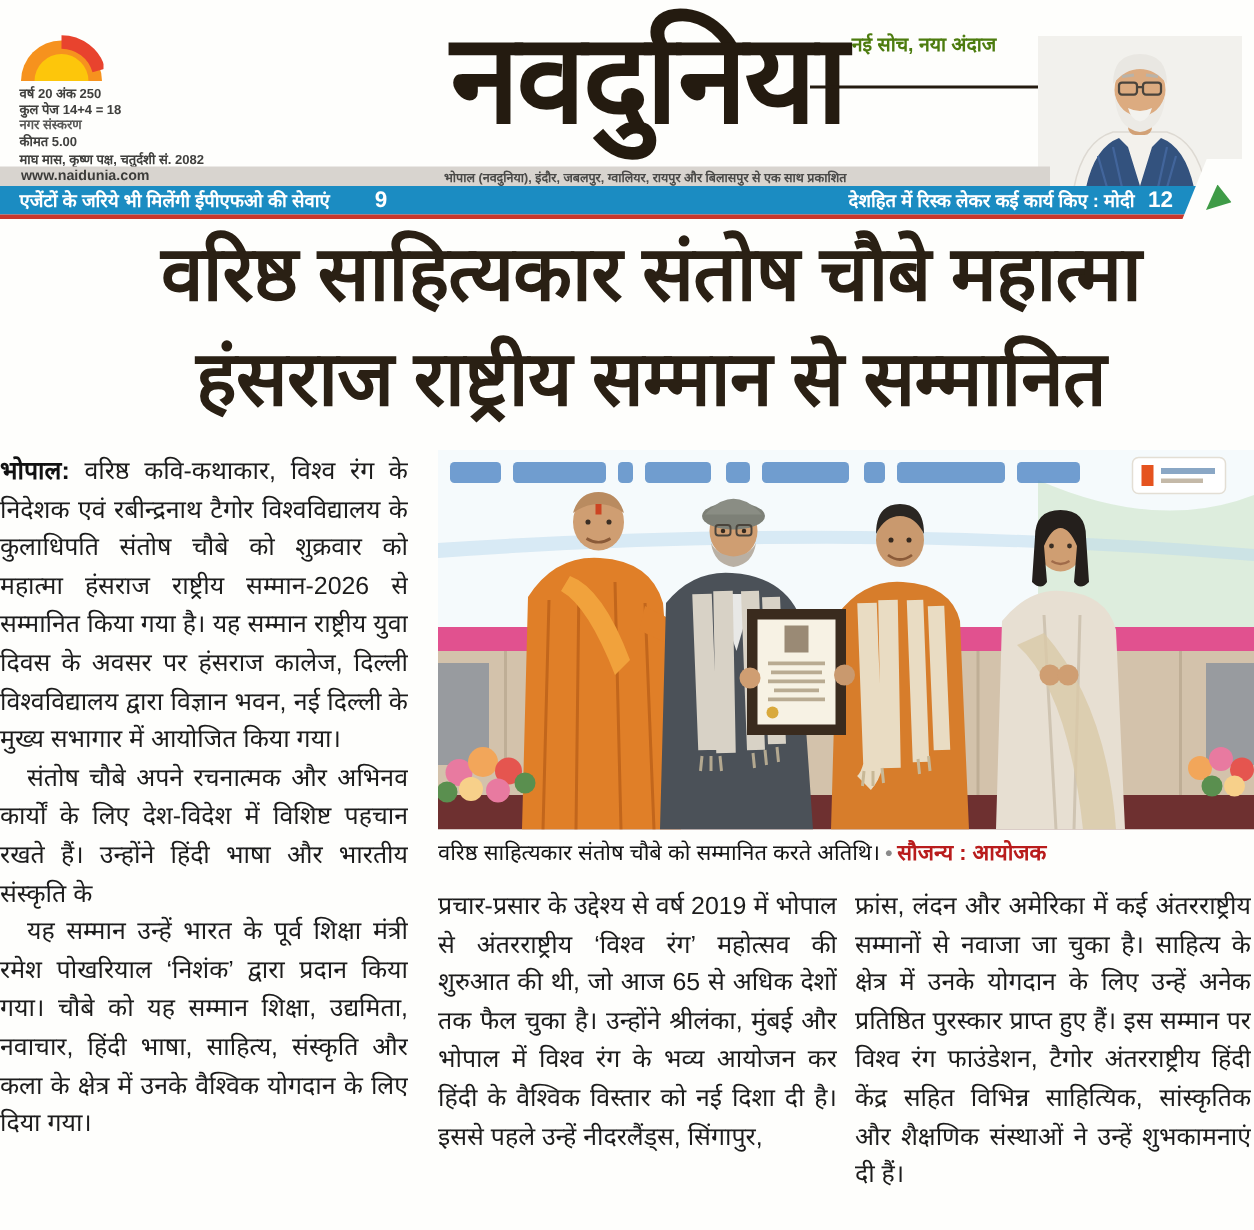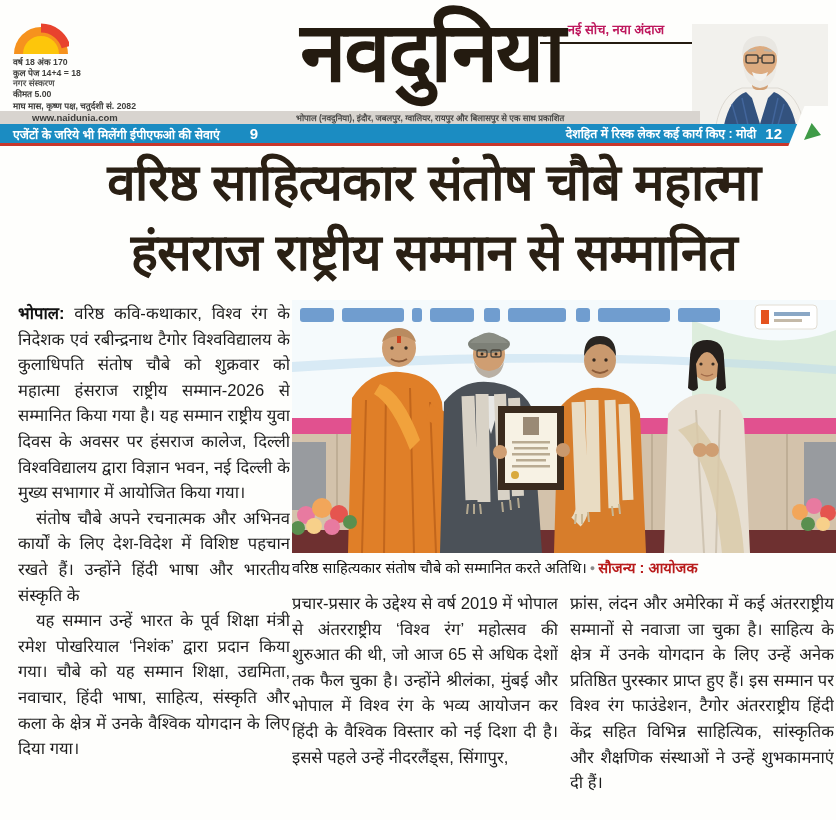--- a/index.html
+++ b/index.html
@@ -13,30 +13,30 @@
   .edition-box svg{display:block;margin-bottom:3px;}
   .edition-line{font-size:8.7px;font-weight:bold;color:#40403e;line-height:10.6px;white-space:nowrap;}
   .edition-line.light{font-weight:600;color:#5a5a58;}
   .edition-line.sp{margin-top:2px;}
   .nameplate-title{
     position:absolute;left:168px;top:-4px;width:528px;margin:0;text-align:center;z-index:1;
     font-size:83px;line-height:114px;font-weight:bold;color:#241b10;letter-spacing:-2px;
   }
   .tagline{
     position:absolute;left:540px;top:20px;width:152px;z-index:2;text-align:center;
-    font-size:13px;font-weight:bold;color:#be185d;padding-bottom:4px;border-bottom:2.5px solid #241b10;
+    font-size:13px;font-weight:bold;color:#4d7c0f;padding-bottom:19px;border-bottom:2.5px solid #241b10;
   }
   .modi-photo{position:absolute;left:692px;top:24px;width:136px;height:101px;z-index:1;}
   .modi-photo svg{display:block;}
   
   .url-bar{
     position:absolute;left:0;top:111px;width:700px;height:13px;background:#d8d4cf;z-index:2;
     display:flex;align-items:center;
   }
-  .url-bar .site{font-size:9.5px;font-weight:bold;color:#3c3c3a;margin-left:32px;white-space:nowrap;text-align:center;}
+  .url-bar .site{font-size:9.5px;font-weight:bold;color:#3c3c3a;margin-left:14px;white-space:nowrap;text-align:center;}
   .url-bar .pubs{position:absolute;left:296px;font-size:8.4px;font-weight:bold;color:#4a4a48;white-space:nowrap;}
   .teaser-bar{
     position:absolute;left:0;top:124px;width:836px;height:19px;background:#1b8cc2;z-index:2;
     display:flex;align-items:center;color:#ffffff;
   }
   .teaser-left{display:flex;align-items:baseline;margin-left:13px;gap:16px;}
   .teaser-right{position:absolute;right:54px;display:flex;align-items:flex-start;}
   .teaser-text{font-size:12.3px;font-weight:bold;white-space:nowrap;}
   .teaser-page{font-size:15px;font-weight:bold;margin-left:14px;}
   .teaser-right .teaser-page{margin-left:9px;}
@@ -46,42 +46,42 @@
     clip-path:polygon(0% 100%,45% 0%,100% 70%);z-index:4;}
   
   .headline{
     position:absolute;left:16px;top:148px;width:836px;margin:0;text-align:center;
     font-size:51px;line-height:70px;font-weight:bold;color:#2a2014;letter-spacing:-0.5px;
   }
   
   .bodycol{position:absolute;font-size:16.6px;line-height:25.6px;text-align:justify;color:#1c1c1c;}
   .bodycol p{margin:0;}
   .bodycol p + p{text-indent:18px;}
-  .col1{left:18px;top:301px;width:272px;height:516px;overflow:hidden;}
+  .col1{left:0;top:301px;width:272px;height:516px;overflow:hidden;}
   .col2{left:292px;top:591px;width:266px;height:226px;overflow:hidden;}
   .col3{left:570px;top:591px;width:264px;height:226px;overflow:hidden;}
   .dateline{font-weight:bold;color:#111;}
   .photo-fig{position:absolute;left:292px;top:300px;width:544px;margin:0;z-index:1;}
   .photo-fig svg{display:block;width:544px;height:253px;}
   .photo-caption{margin-top:5px;font-size:14.6px;color:#141414;line-height:20px;}
   .photo-caption .bullet{font-size:9px;color:#8a8a8a;vertical-align:2px;padding:0 3px;}
   .photo-caption .credit{font-weight:bold;color:#b91c1c;margin-top:44px;}
 </style>
 </head>
 <body>
 
 <div class="page">
 
   <div class="edition-box">
     <svg width="56" height="40" viewBox="0 0 56 40" aria-hidden="true">
       <path d="M1 40 A 27 27 0 0 1 55 40 Z" fill="#f6921e"></path>
       <path d="M10 40 A 18 18 0 0 1 46 40 Z" fill="#fdc60b"></path>
       <path d="M28 14 A 26 26 0 0 1 53 33" stroke="#e8432e" stroke-width="9" fill="none"></path>
     </svg>
-    <div class="edition-line">वर्ष 18 अंक 170</div>
+    <div class="edition-line">वर्ष 20 अंक 250</div>
     <div class="edition-line">कुल पेज 14+4 = 18</div>
     <div class="edition-line light">नगर संस्करण</div>
     <div class="edition-line">कीमत 5.00</div>
     <div class="edition-line sp">माघ मास, कृष्ण पक्ष, चतुर्दशी सं. 2082</div>
     <div class="edition-line sp">भोपाल, शनिवार 17 जनवरी, 2026</div>
   </div>
 
   <h1 class="nameplate-title">नवदुनिया</h1>
   <div class="tagline">नई सोच, नया अंदाज</div>
 

